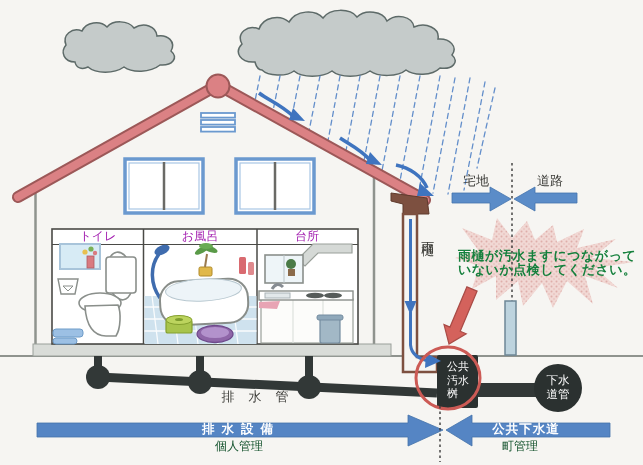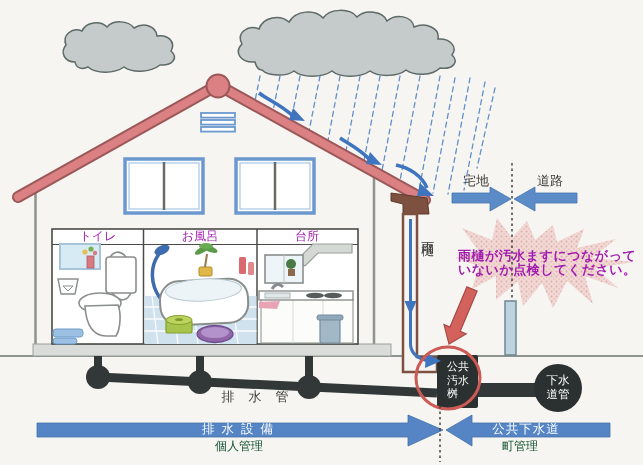--- a/index.html
+++ b/index.html
@@ -8,24 +8,24 @@
     background:#f6f5f2;
     font-family:"Liberation Sans","DejaVu Sans",sans-serif;
     color:#3c3c38;
   }
   .stage svg{position:absolute;left:0;top:0;}
   .lbl{position:absolute;white-space:nowrap;line-height:1.1;}
   .c{transform:translateX(-50%);text-align:center;}
   .room-lbl{font-size:12px;color:#a21caf;}
   .zone-lbl{font-size:13px;color:#3a3a36;}
   .vert{writing-mode:vertical-rl;letter-spacing:2px;font-size:13px;color:#3a3a36;}
-  .callout{font-size:13px;font-weight:bold;color:#a21caf;letter-spacing:.5px;}
+  .callout{font-size:13px;font-weight:bold;color:#15803d;letter-spacing:.5px;}
   .pipe-lbl{font-size:13px;color:#3a3a36;letter-spacing:14px;}
   .node-txt{color:#ffffff;font-size:11px;line-height:13.5px;text-align:left;transform:translateX(-50%);}
-  .bar-txt{color:#ffffff;font-size:12.5px;font-weight:normal;}
+  .bar-txt{color:#ffffff;font-size:12.5px;font-weight:bold;}
   .sub-txt{font-size:12px;color:#14532d;}
 </style>
 </head>
 <body>
 
 <div class="stage">
 <svg width="643" height="465" viewBox="0 0 643 465">
   <defs>
     <pattern id="dots" width="5" height="5" patternUnits="userSpaceOnUse">
       <rect width="5" height="5" fill="#f1d8d4"></rect>

